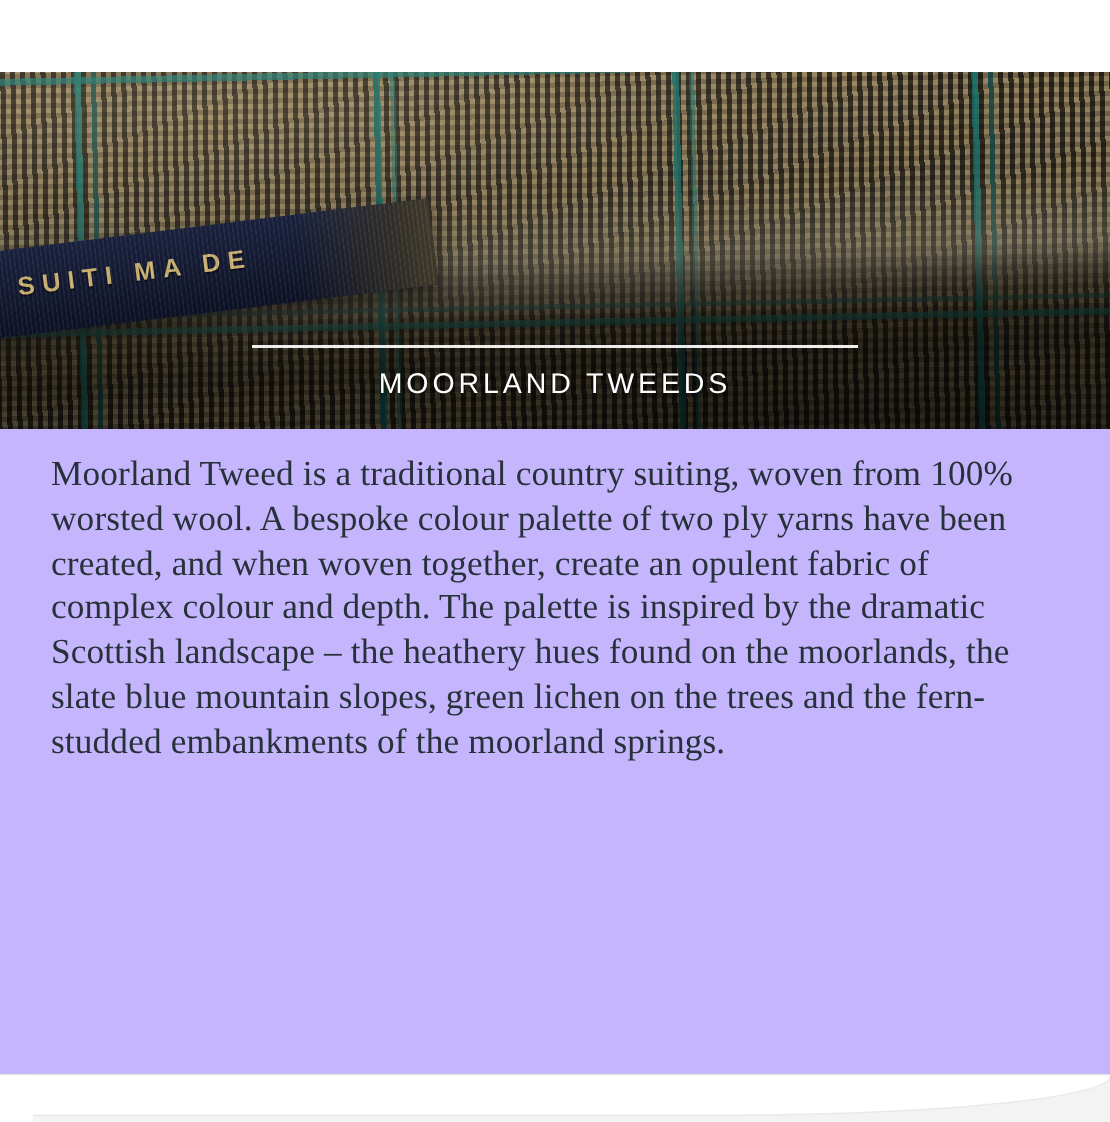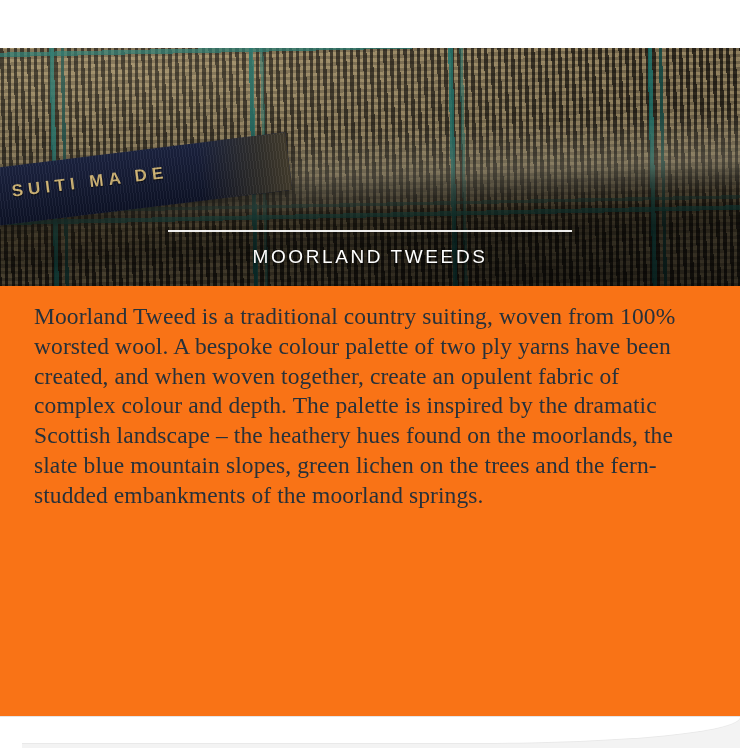--- a/index.html
+++ b/index.html
@@ -174,21 +174,21 @@
     text-shadow: 0 1px 3px rgba(0,0,0,0.55);
   }
 
   
   .content {
     position: absolute;
     left: 0;
     top: 238px;
     width: 740px;
     height: 430px;
-    background: #f97316;
+    background: #c4b5fd;
   }
 
   .body-copy {
     margin: 0;
     padding: 16px 36px 0 34px;
     color: #27313a;
     font-family: "Liberation Serif", serif;
     font-size: 23.5px;
     line-height: 29.8px;
     letter-spacing: 0.1px;

